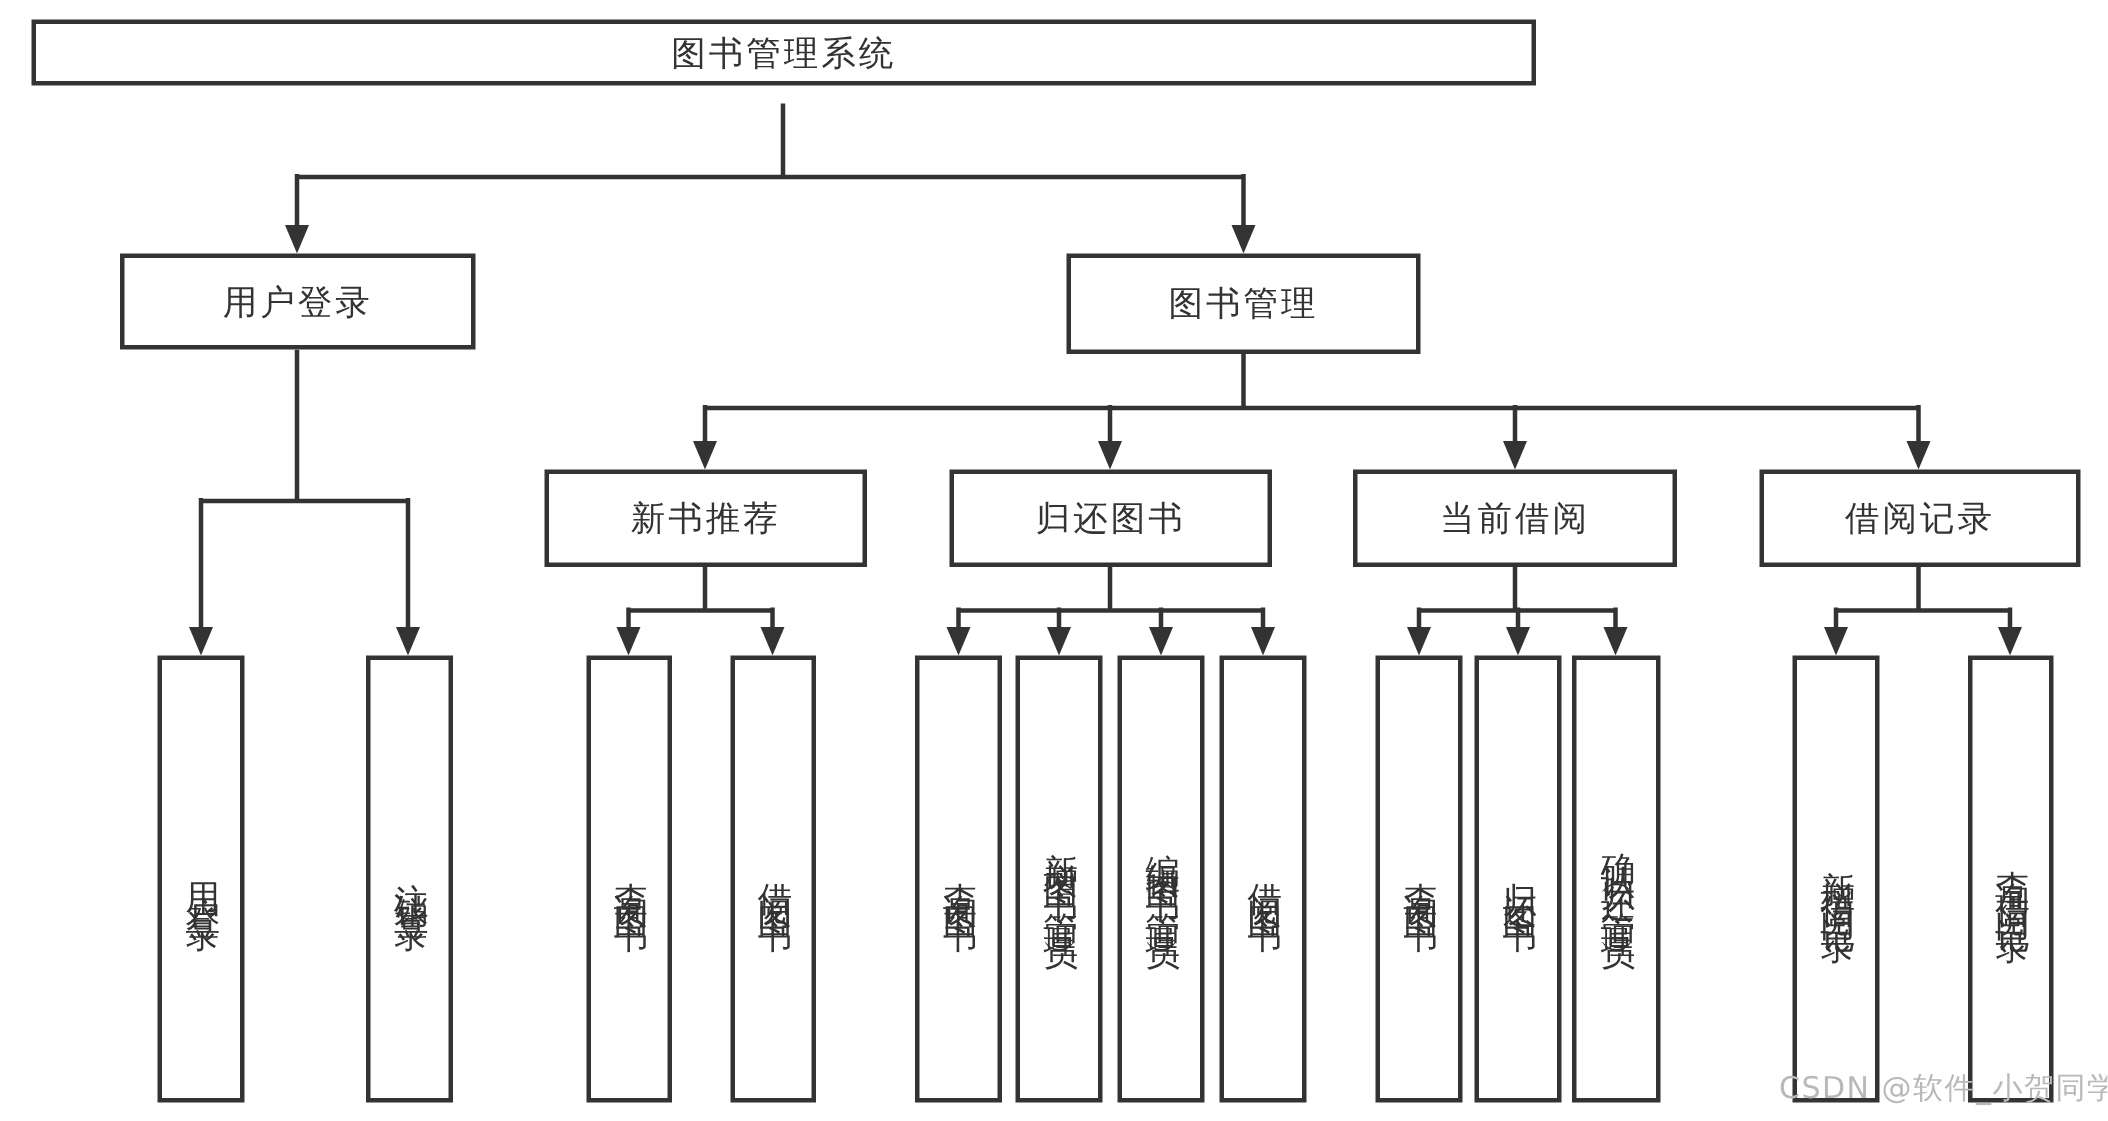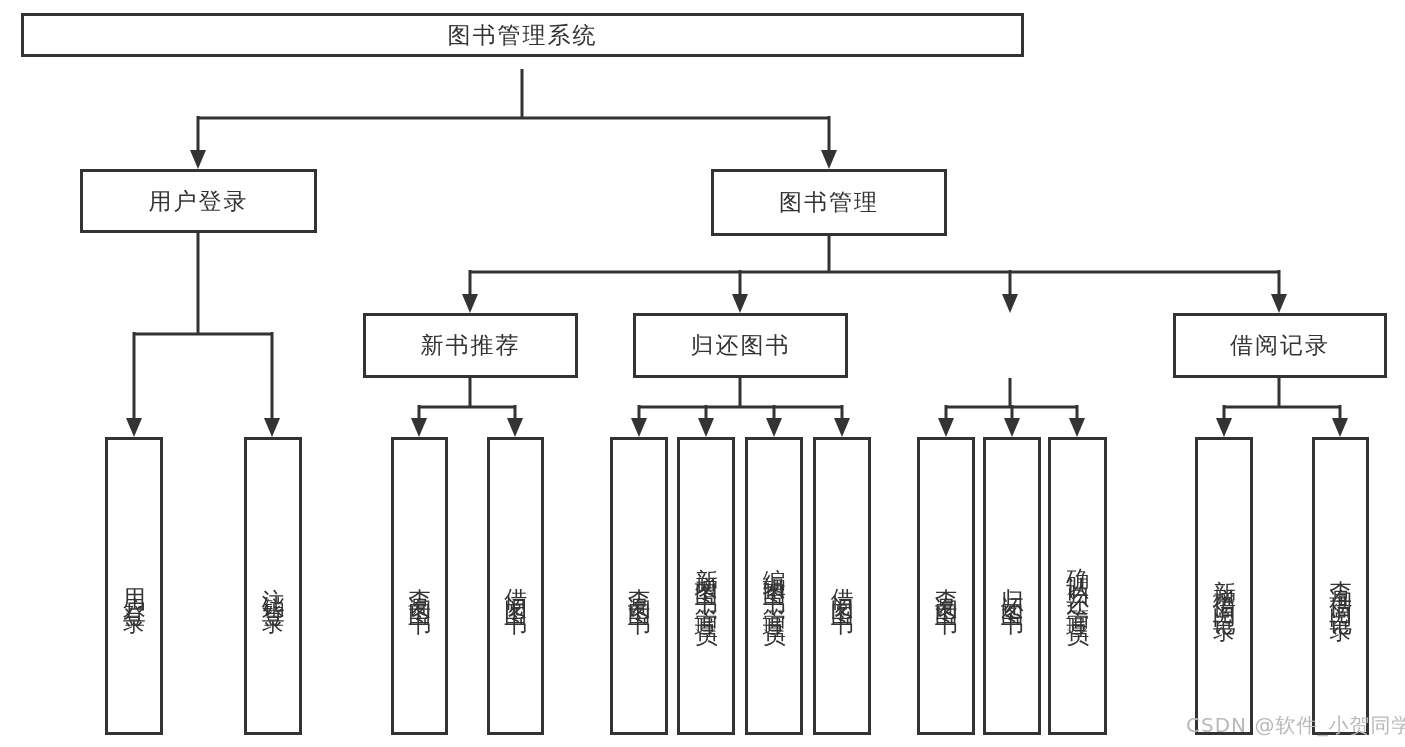--- a/index.html
+++ b/index.html
@@ -97,20 +97,23 @@
   <div class="node" style="left:711px; top:169px; width:236px; height:67px;">
     <span>图书管理</span>
   </div>
 
   <div class="node" style="left:363px; top:313px; width:215px; height:65px;">
     <span>新书推荐</span>
   </div>
   <div class="node" style="left:633px; top:313px; width:215px; height:65px;">
     <span>归还图书</span>
   </div>
+  <div class="node" style="left:902px; top:313px; width:216px; height:65px;">
+    <span>当前借阅</span>
+  </div>
   <div class="node" style="left:1173px; top:313px; width:214px; height:65px;">
     <span>借阅记录</span>
   </div>
 
   <div class="node leaf" style="left:105px; top:437px; width:58px; height:298px;">
     <span>用户登录</span>
   </div>
   <div class="node leaf" style="left:244px; top:437px; width:58px; height:298px;">
     <span>注销登录</span>
   </div>

